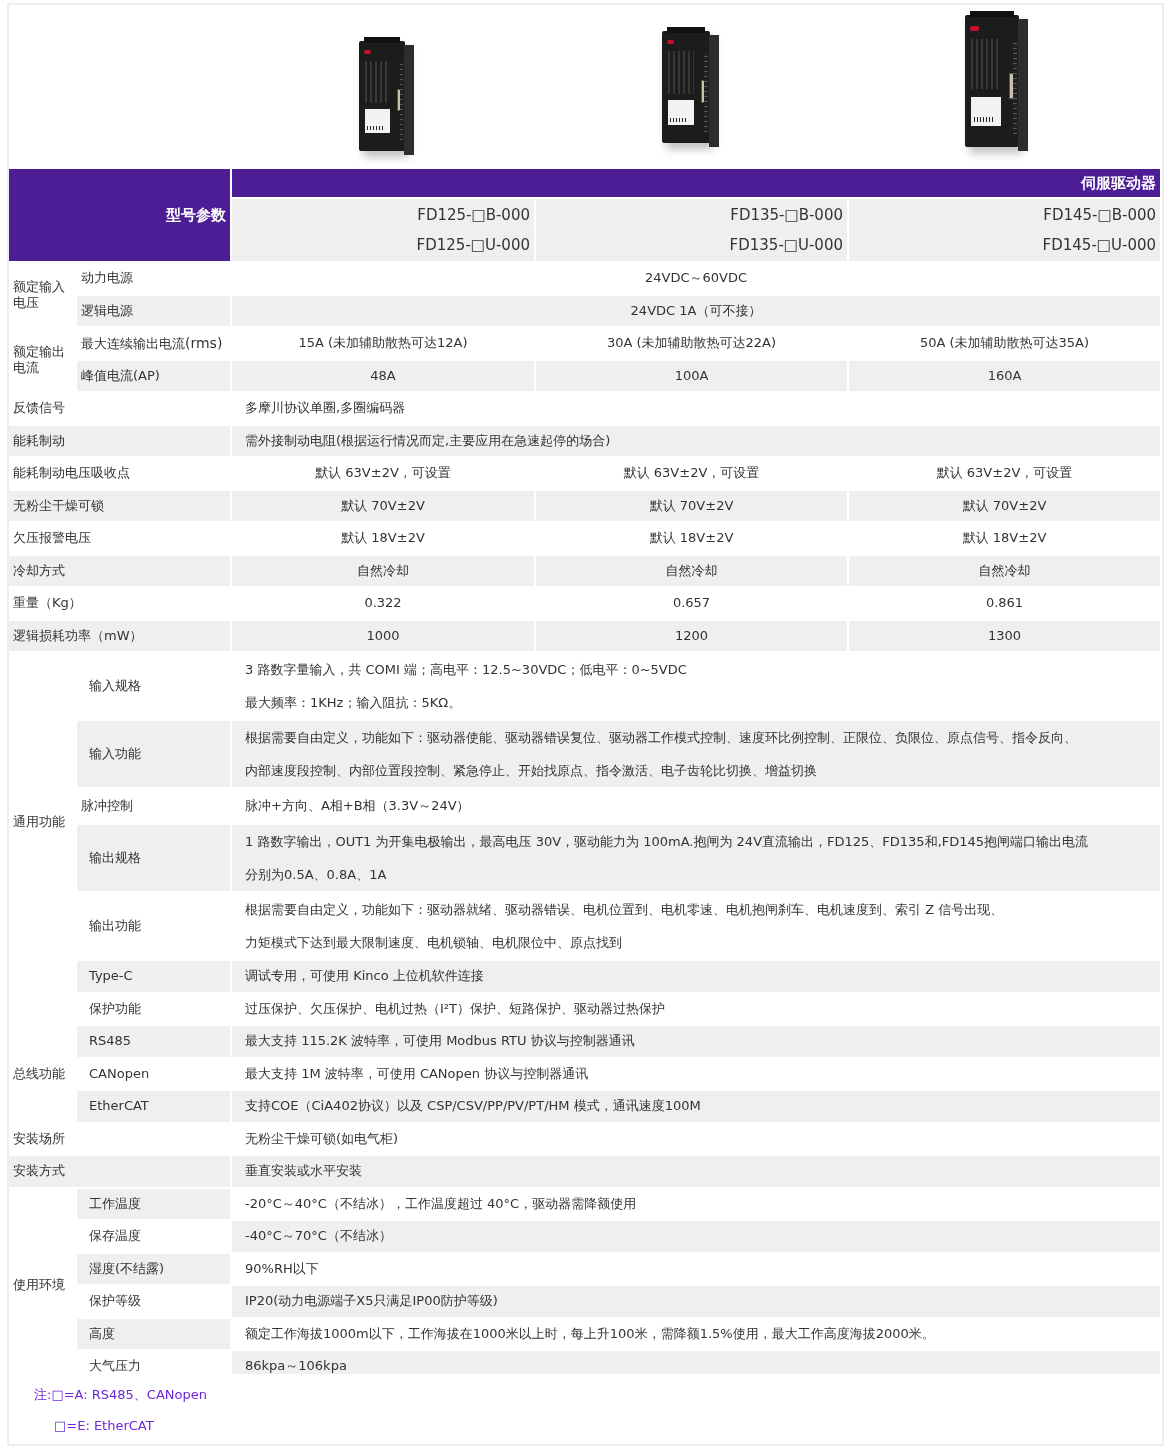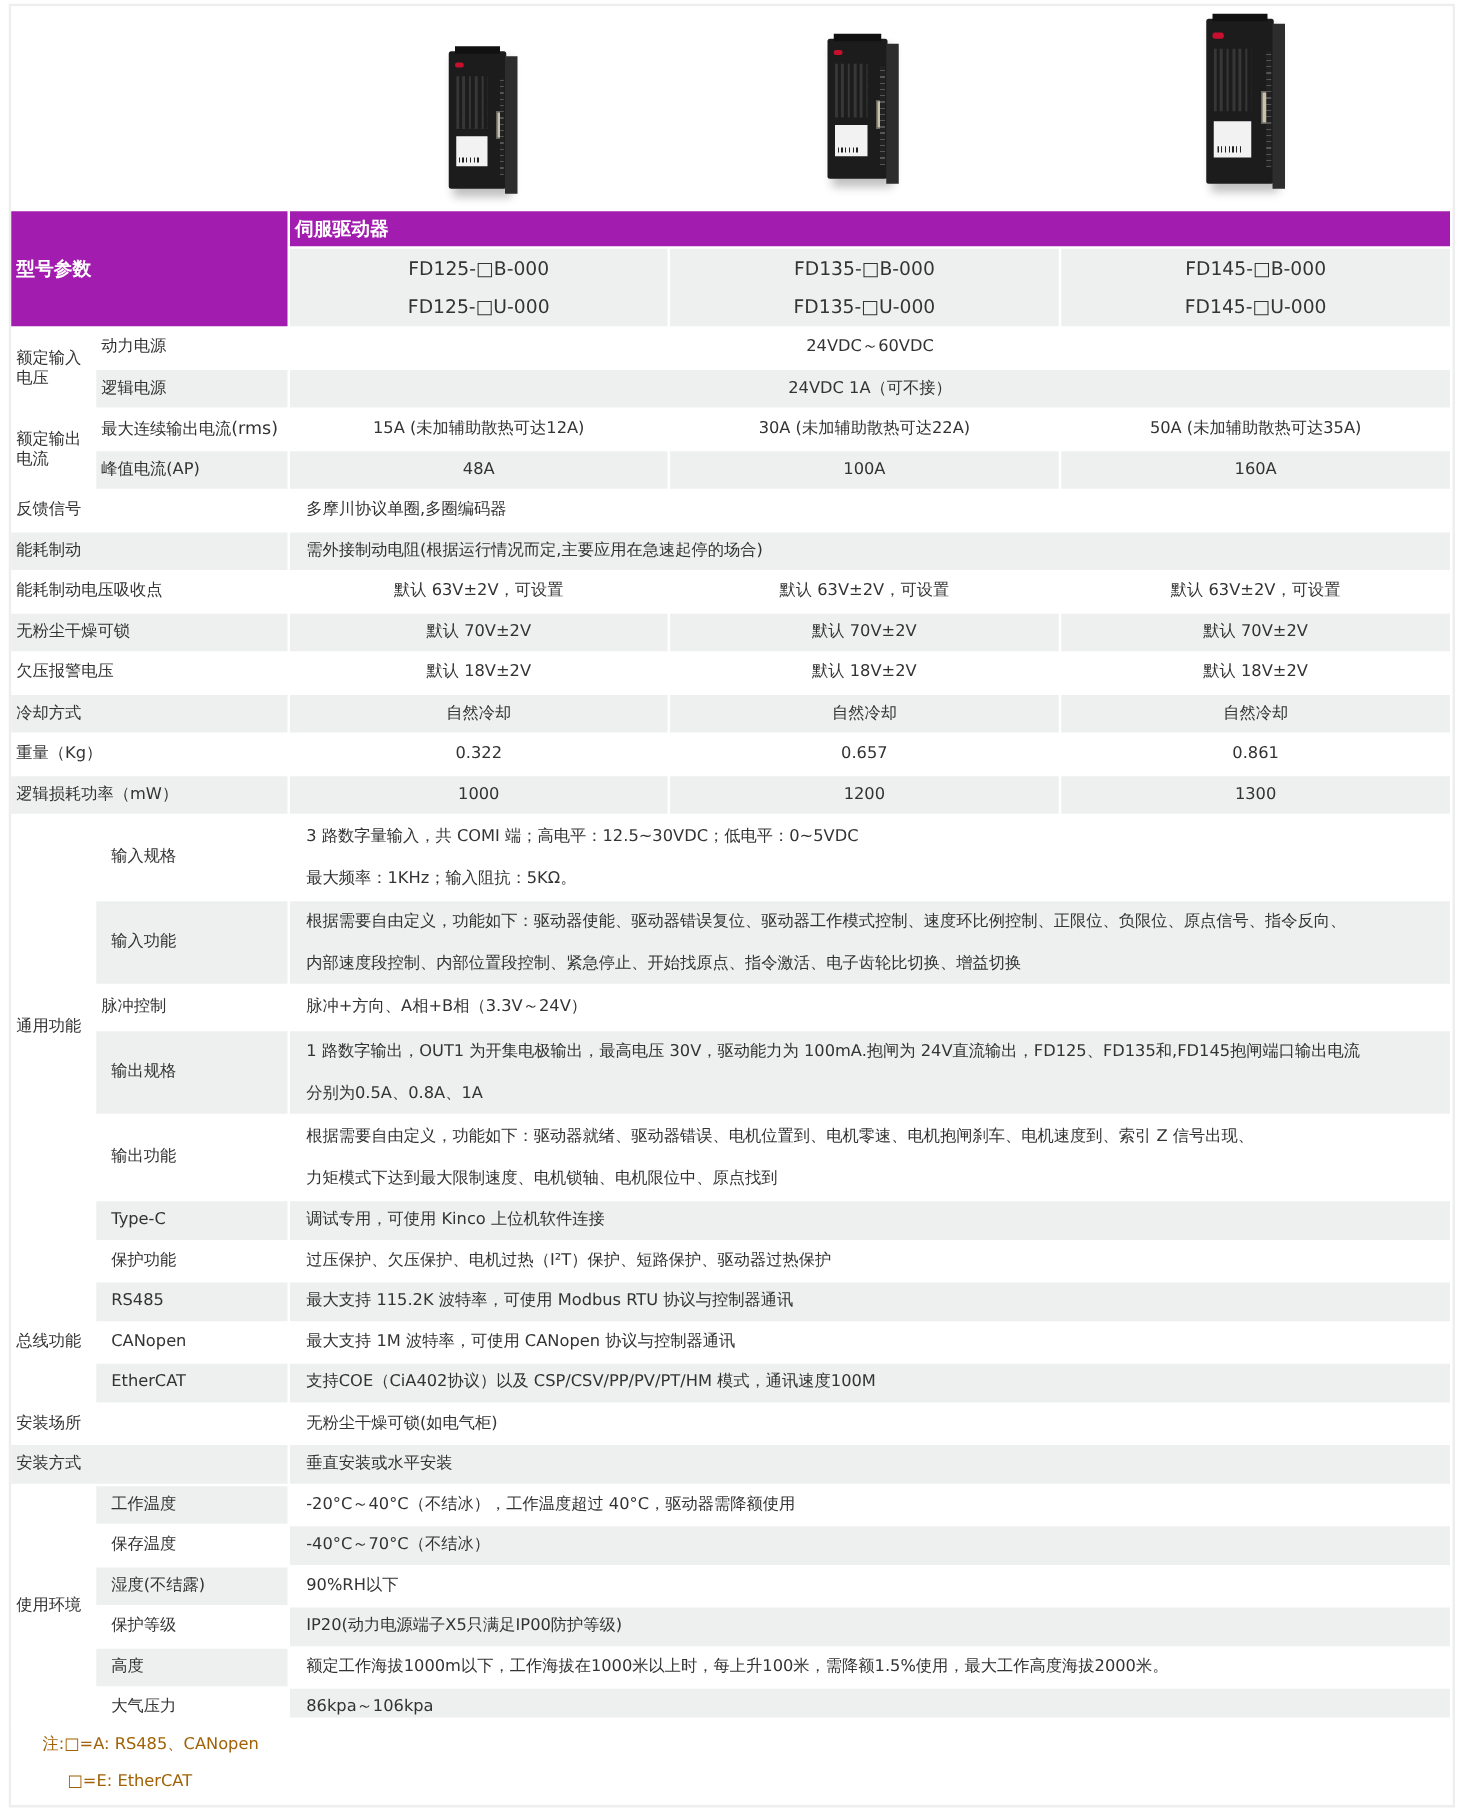--- a/index.html
+++ b/index.html
@@ -49,29 +49,29 @@
     table-layout: fixed;
   }
   table.spec td {
     height: 30.5px; padding: 0 4px; vertical-align: middle;
     font-size: 13px; line-height: 16px; color: #333;
   }
   .bg-w { background: #ffffff; }
   .bg-g { background: #eeefef; }
   .c { text-align: center; margin-top: 20px; }
   .l { text-align: left; }
-  .red { background: #a21caf; color: #fff !important; font-weight: bold; font-size: 15px !important; text-align: left; }
-  .model { text-align: center; font-size: 15px !important; line-height: 30px !important; color: #333; }
+  .red { background: #4c1d95; color: #fff !important; font-weight: bold; font-size: 15px !important; text-align: right; }
+  .model { text-align: right; font-size: 15px !important; line-height: 30px !important; color: #333; }
   .sub { padding-left: 12px !important; }
   .pad { padding-left: 13px !important; }
   .multi { line-height: 33px !important; padding-top: 0; }
   .small-rms { font-size: 14px; }
   .note {
     position: absolute; left: 9px; top: 1374px; width: 1153px; height: 70px;
-    background: #fff; font-size: 13px; color: #a16207;
+    background: #fff; font-size: 13px; color: #6d28d9;
   }
   .note .n1 { position: absolute; left: 25px; top: 12px; }
   .note .n2 { position: absolute; left: 45px; top: 44px; }
 </style>
 </head>
 <body>
 
 <div class="frame"></div>
 
 <div class="product-row">

